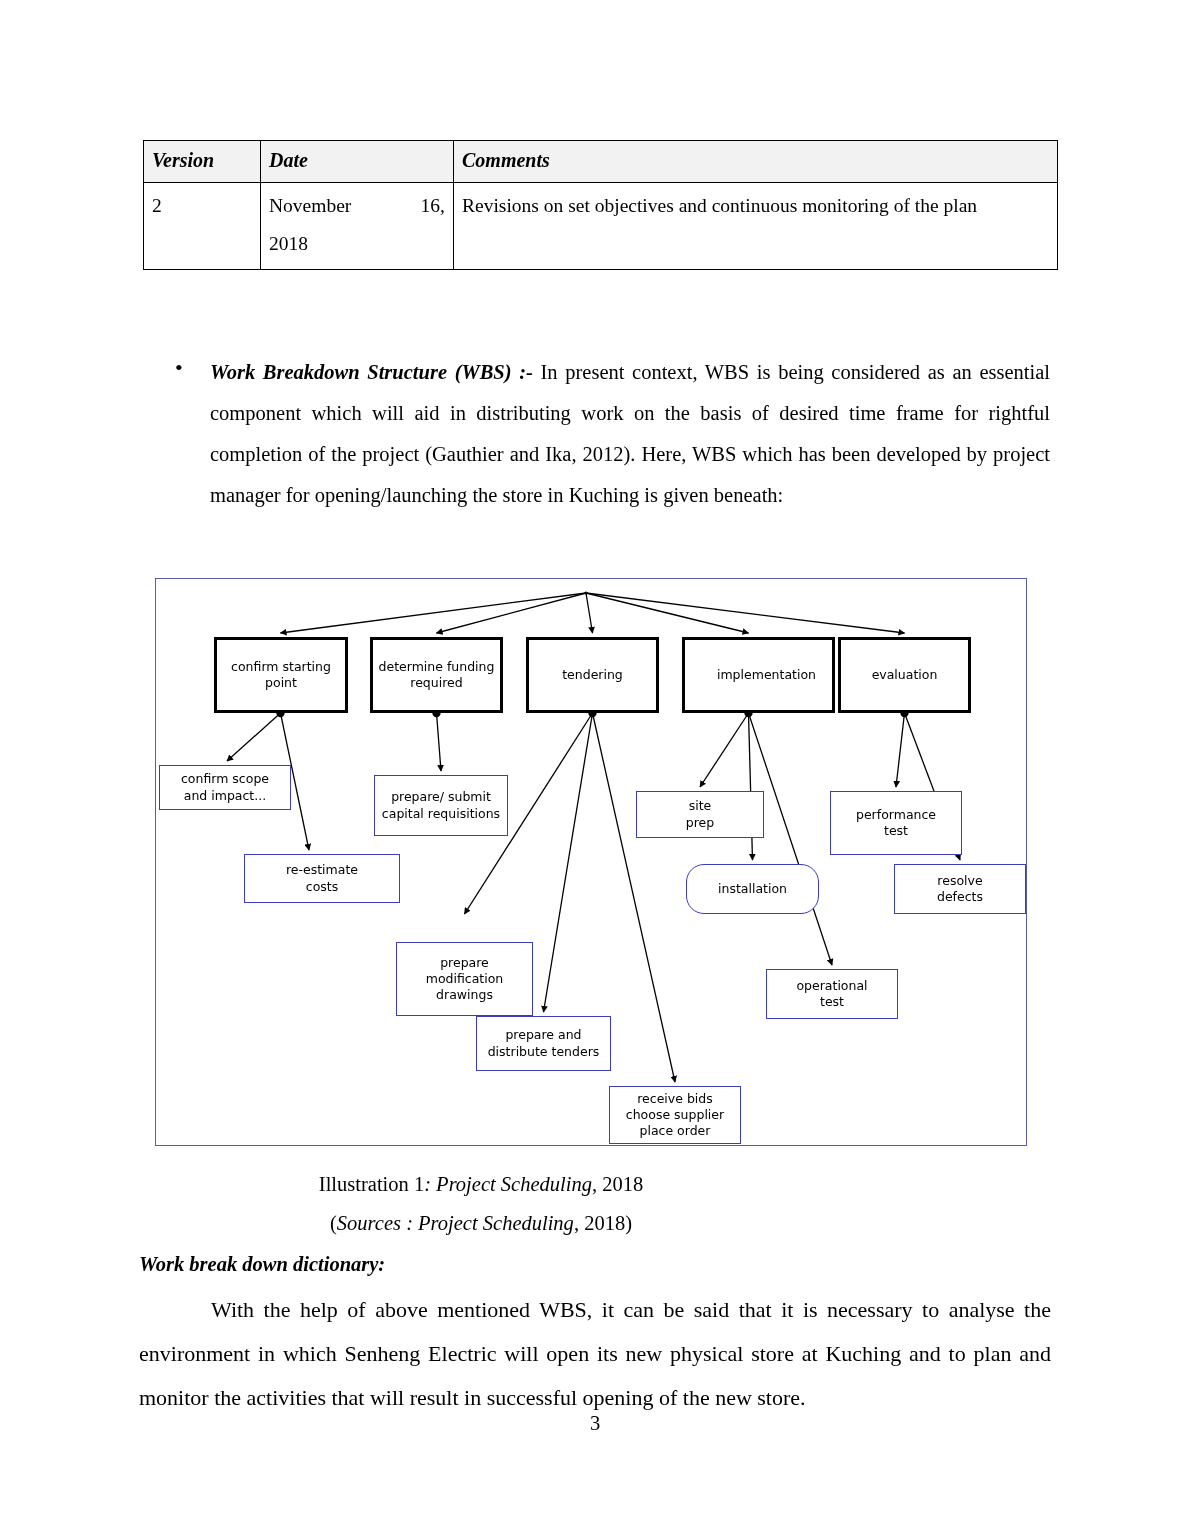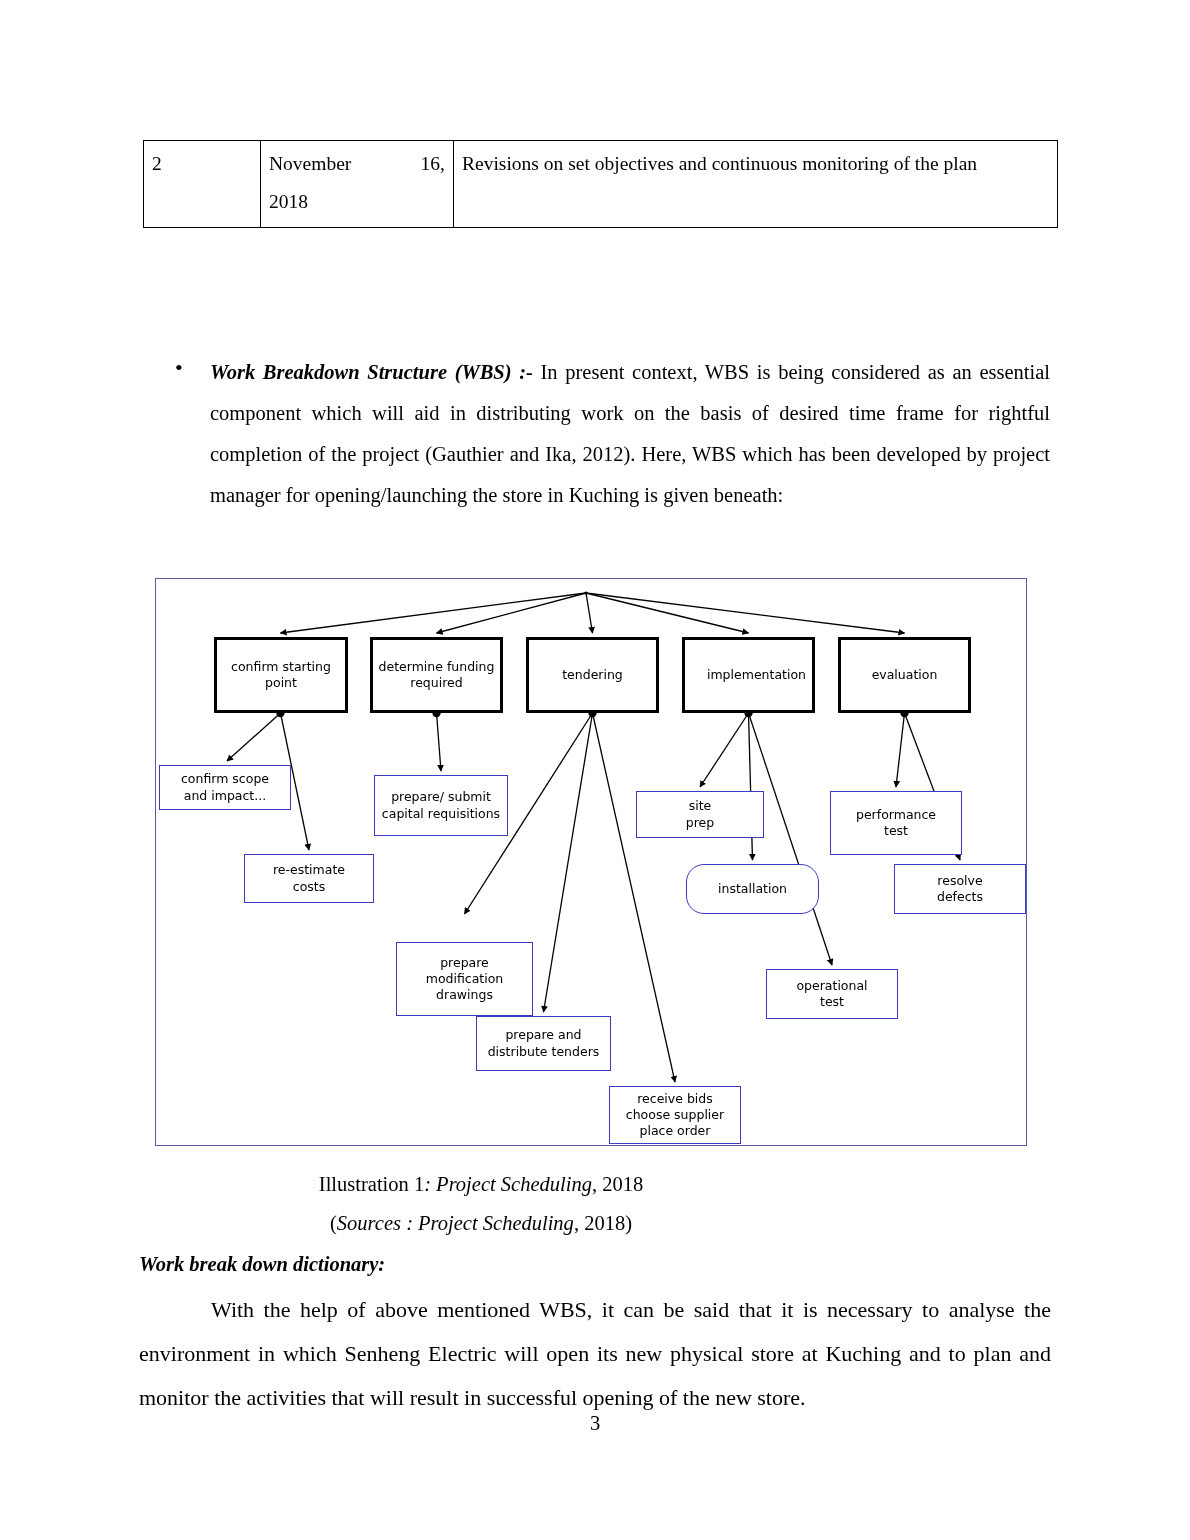--- a/index.html
+++ b/index.html
@@ -174,20 +174,25 @@
     text-align: center;
     font-size: 20.5px;
   }
 </style>
 </head>
 <body>
 
 <div class="vh-wrap">
   <table class="vh">
     <tbody>
+    <tr class="vh-head">
+      <td class="col-version">Version</td>
+      <td class="col-date">Date</td>
+      <td>Comments</td>
+    </tr>
     <tr class="vh-row">
       <td class="col-version">2</td>
       <td class="col-date">
         <div class="date-just">November    16,</div>
         <div>2018</div>
       </td>
       <td>Revisions on set objectives and continuous monitoring of the plan</td>
     </tr>
   </tbody>
     </table>
@@ -237,30 +242,30 @@
   <div id="nodes">
       <div class="node lvl1" style="left: 58px; top: 58px; width: 134px; height: 76px;">
         <span>confirm starting<br>point</span>
       </div>
       <div class="node lvl1" style="left: 214px; top: 58px; width: 133px; height: 76px;">
         <span>determine funding<br>required</span>
       </div>
       <div class="node lvl1" style="left: 370px; top: 58px; width: 133px; height: 76px;">
         <span>tendering</span>
       </div>
-      <div class="node lvl1" style="left: 526px; top: 58px; width: 133px; height: 76px; padding-left: 16px;">
+      <div class="node lvl1" style="left: 526px; top: 58px; width: 153px; height: 76px; padding-left: 16px;">
         <span>implementation</span>
       </div>
       <div class="node lvl1" style="left: 682px; top: 58px; width: 133px; height: 76px;">
         <span>evaluation</span>
       </div>
       <div class="node lvl2" style="left: 3px; top: 186px; width: 132px; height: 45px;">
         <span>confirm scope<br>and impact...</span>
       </div>
-      <div class="node lvl2" style="left: 88px; top: 275px; width: 130px; height: 49px;">
+      <div class="node lvl2" style="left: 88px; top: 275px; width: 156px; height: 49px;">
         <span>re-estimate<br>costs</span>
       </div>
       <div class="node lvl2" style="left: 218px; top: 196px; width: 134px; height: 61px;">
         <span>prepare/ submit<br>capital requisitions</span>
       </div>
       <div class="node lvl2" style="left: 240px; top: 339px; width: 137px; height: 74px; margin-top: 24px;">
         <span>prepare<br>modification<br>drawings</span>
       </div>
       <div class="node lvl2" style="left: 320px; top: 437px; width: 135px; height: 55px;">
         <span>prepare and<br>distribute tenders</span>

